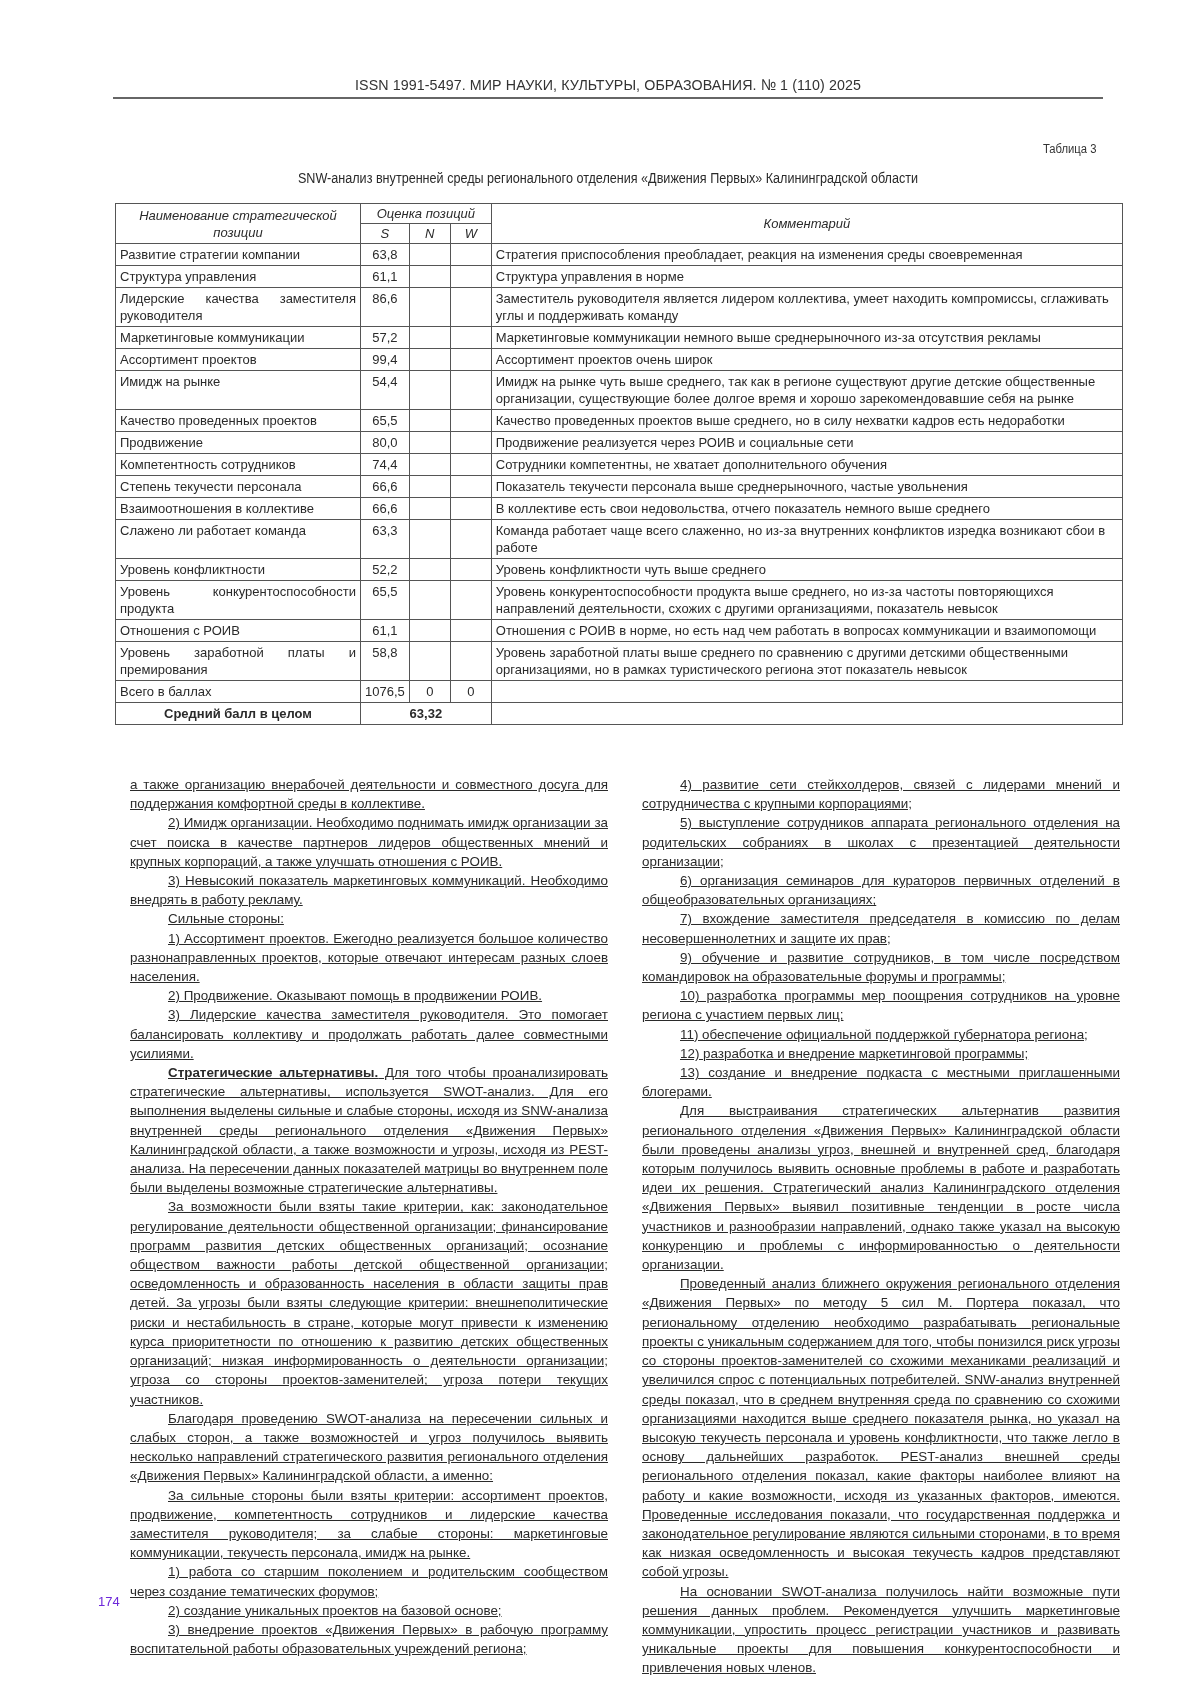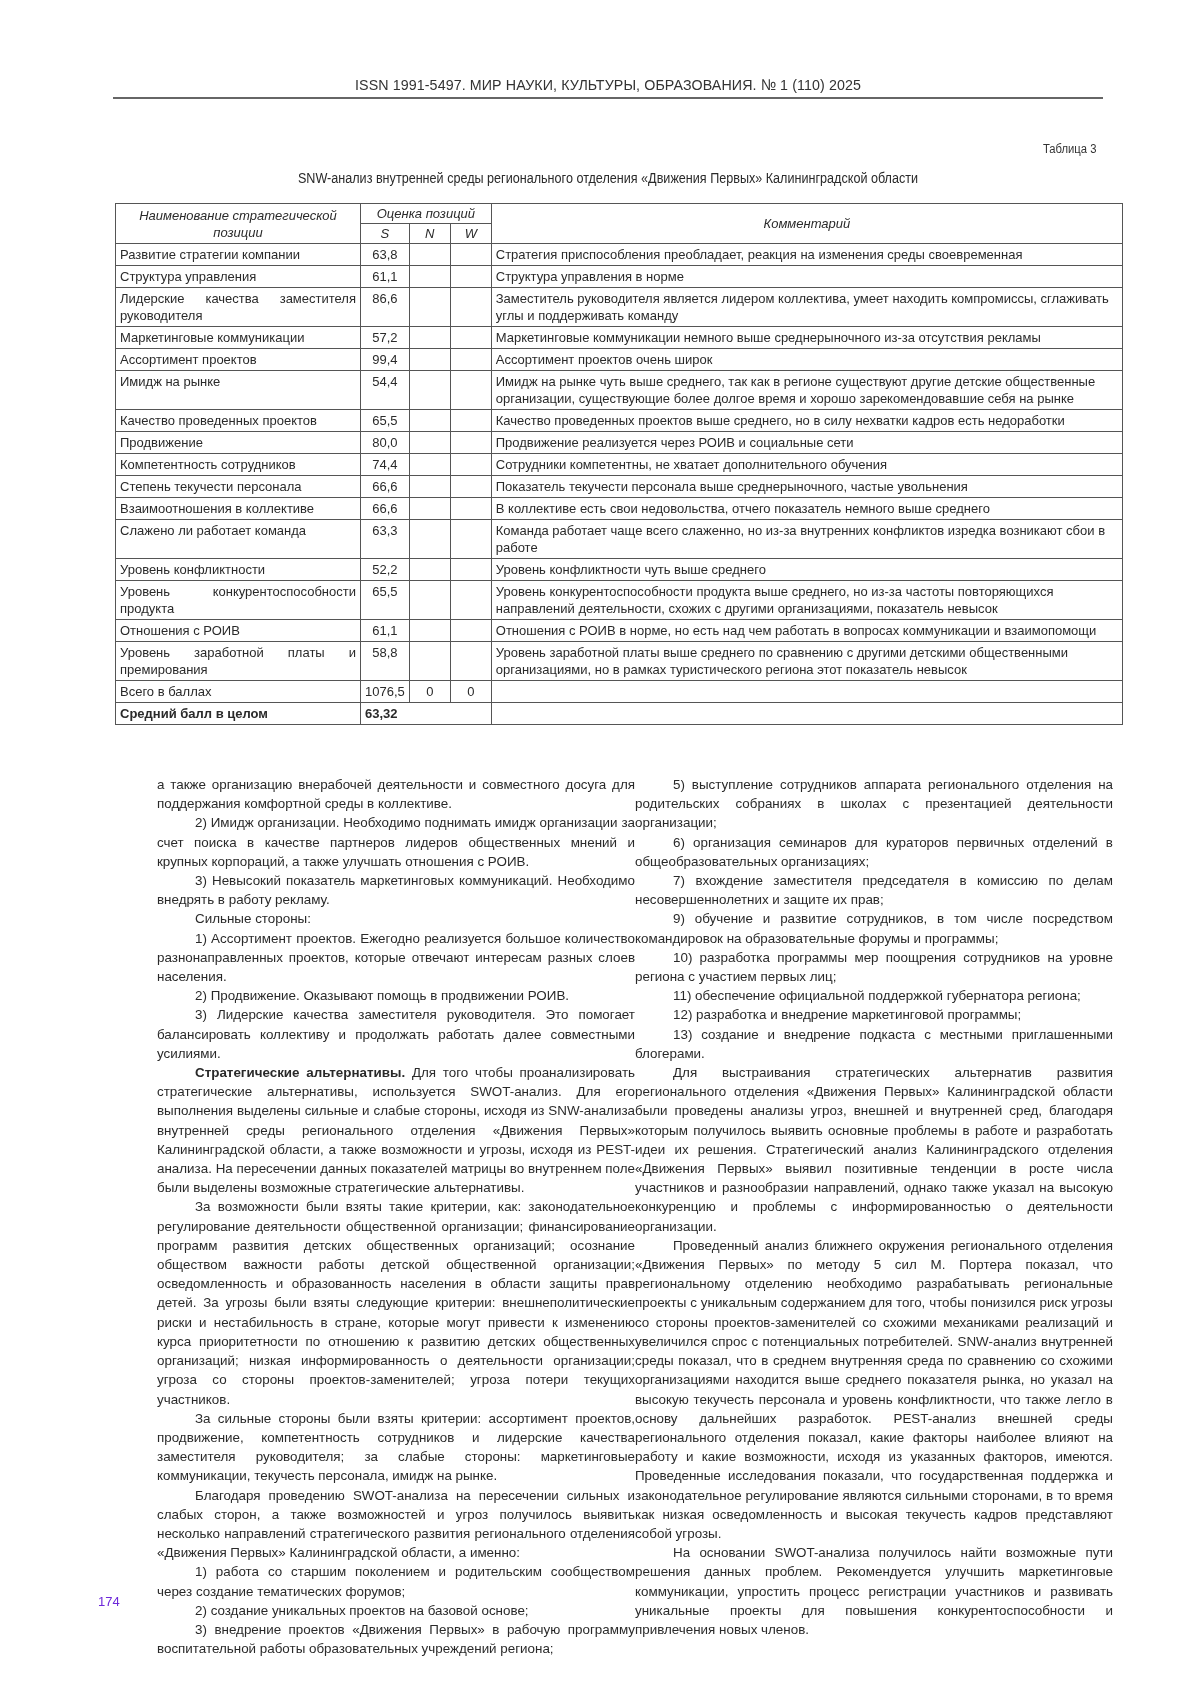--- a/index.html
+++ b/index.html
@@ -36,24 +36,24 @@
     }
     table.snw th { font-style: italic; text-align: center; vertical-align: middle; padding: 1px 4px; }
     .col-name { width: 245px; }
     .col-s { width: 41px; }
     .col-n { width: 41px; }
     .col-w { width: 41px; }
     .col-comment { width: auto; }
     td.num { text-align: center; }
     td.name { text-align: justify; margin-left: 40px; }
     td.comment { font-size: 13px; }
-    tr.bold td { font-weight: bold; }
+    tr.bold td { font-weight: bold; text-align: center; }
     .columns {
-      position: absolute; left: 123px; top: 775px; width: 990px;
-      display: flex; justify-content: flex-end;
+      position: absolute; left: 130px; top: 775px; width: 990px;
+      display: flex; justify-content: space-between; text-decoration: underline;
     }
     .col {
       width: 478px; font-size: 13.4px; line-height: 19.2px; color: #2a2a2a;
       text-align: justify; hyphens: manual;
     }
     .col p { margin: 0; text-indent: 38px; }
     .col p.noindent { text-indent: 0; }
     .col b { font-weight: bold; }
     .page-num {
       position: absolute; left: 98px; top: 1594px; font-size: 13px; color: #6d28d9;
@@ -220,27 +220,28 @@
   <div class="col" id="col-left">
       <p class="noindent"><span>а также организацию внерабочей деятельности и совместного досуга для поддержания комфортной среды в коллективе.</span></p>
       <p><span>2) Имидж организации. Необходимо поднимать имидж организации за счет поиска в качестве партнеров лидеров общественных мнений и крупных корпораций, а также улучшать отношения с РОИВ.</span></p>
       <p><span>3) Невысокий показатель маркетинговых коммуникаций. Необходимо внедрять в работу рекламу.</span></p>
       <p><span>Сильные стороны:</span></p>
       <p><span>1) Ассортимент проектов. Ежегодно реализуется большое количество разнонаправленных проектов, которые отвечают интересам разных слоев населения.</span></p>
       <p><span>2) Продвижение. Оказывают помощь в продвижении РОИВ.</span></p>
       <p><span>3) Лидерские качества заместителя руководителя. Это помогает балансировать коллективу и продолжать работать далее совместными усилиями.</span></p>
       <p><b>Стратегические альтернативы.</b><span> Для того чтобы проанализировать стратегические альтернативы, используется SWOT-анализ. Для его выполнения выделены сильные и слабые стороны, исходя из SNW-анализа внутренней среды регионального отделения «Движения Первых» Калининградской области, а также возможности и угрозы, исходя из PEST-анализа. На пересечении данных показателей матрицы во внутреннем поле были выделены возможные стратегические альтернативы.</span></p>
       <p><span>За возможности были взяты такие критерии, как: законодательное регулирование деятельности общественной организации; финансирование программ развития детских общественных организаций; осознание обществом важности работы детской общественной организации; осведомленность и образованность населения в области защиты прав детей. За угрозы были взяты следующие критерии: внешнеполитические риски и нестабильность в стране, которые могут привести к изменению курса приоритетности по отношению к развитию детских общественных организаций; низкая информированность о деятельности организации; угроза со стороны проектов-заменителей; угроза потери текущих участников.</span></p>
+      <p><span>Благодаря проведению SWOT-анализа на пересечении сильных и слабых сторон, а также возможностей и угроз получилось выявить несколько направлений стратегического развития регионального отделения «Движения Первых» Калининградской области, а именно:</span></p>
       <p><span>За сильные стороны были взяты критерии: ассортимент проектов, продвижение, компетентность сотрудников и лидерские качества заместителя руководителя; за слабые стороны: маркетинговые коммуникации, текучесть персонала, имидж на рынке.</span></p>
-      <p><span>Благодаря проведению SWOT-анализа на пересечении сильных и слабых сторон, а также возможностей и угроз получилось выявить несколько направлений стратегического развития регионального отделения «Движения Первых» Калининградской области, а именно:</span></p>
       <p><span>1) работа со старшим поколением и родительским сообществом через создание тематических форумов;</span></p>
       <p><span>2) создание уникальных проектов на базовой основе;</span></p>
       <p><span>3) внедрение проектов «Движения Первых» в рабочую программу воспитательной работы образовательных учреждений региона;</span></p>
     </div>
   <div class="col" id="col-right">
+      <p><span>4) развитие сети стейкхолдеров, связей с лидерами мнений и сотрудничества с крупными корпорациями;</span></p>
       <p><span>5) выступление сотрудников аппарата регионального отделения на родительских собраниях в школах с презентацией деятельности организации;</span></p>
       <p><span>6) организация семинаров для кураторов первичных отделений в общеобразовательных организациях;</span></p>
       <p><span>7) вхождение заместителя председателя в комиссию по делам несовершеннолетних и защите их прав;</span></p>
       <p><span>9) обучение и развитие сотрудников, в том числе посредством командировок на образовательные форумы и программы;</span></p>
       <p><span>10) разработка программы мер поощрения сотрудников на уровне региона с участием первых лиц;</span></p>
       <p><span>11) обеспечение официальной поддержкой губернатора региона;</span></p>
       <p><span>12) разработка и внедрение маркетинговой программы;</span></p>
       <p><span>13) создание и внедрение подкаста с местными приглашенными блогерами.</span></p>
       <p><span>Для выстраивания стратегических альтернатив развития регионального отделения «Движения Первых» Калининградской области были проведены анализы угроз, внешней и внутренней сред, благодаря которым получилось выявить основные проблемы в работе и разработать идеи их решения. Стратегический анализ Калининградского отделения «Движения Первых» выявил позитивные тенденции в росте числа участников и разнообразии направлений, однако также указал на высокую конкуренцию и проблемы с информированностью о деятельности организации.</span></p>
       <p><span>Проведенный анализ ближнего окружения регионального отделения «Движения Первых» по методу 5 сил М. Портера показал, что региональному отделению необходимо разрабатывать региональные проекты с уникальным содержанием для того, чтобы понизился риск угрозы со стороны проектов-заменителей со схожими механиками реализаций и увеличился спрос с потенциальных потребителей. SNW-анализ внутренней среды показал, что в среднем внутренняя среда по сравнению со схожими организациями находится выше среднего показателя рынка, но указал на высокую текучесть персонала и уровень конфликтности, что также легло в основу дальнейших разработок. PEST-анализ внешней среды регионального отделения показал, какие факторы наиболее влияют на работу и какие возможности, исходя из указанных факторов, имеются. Проведенные исследования показали, что государственная поддержка и законодательное регулирование являются сильными сторонами, в то время как низкая осведомленность и высокая текучесть кадров представляют собой угрозы.</span></p>

